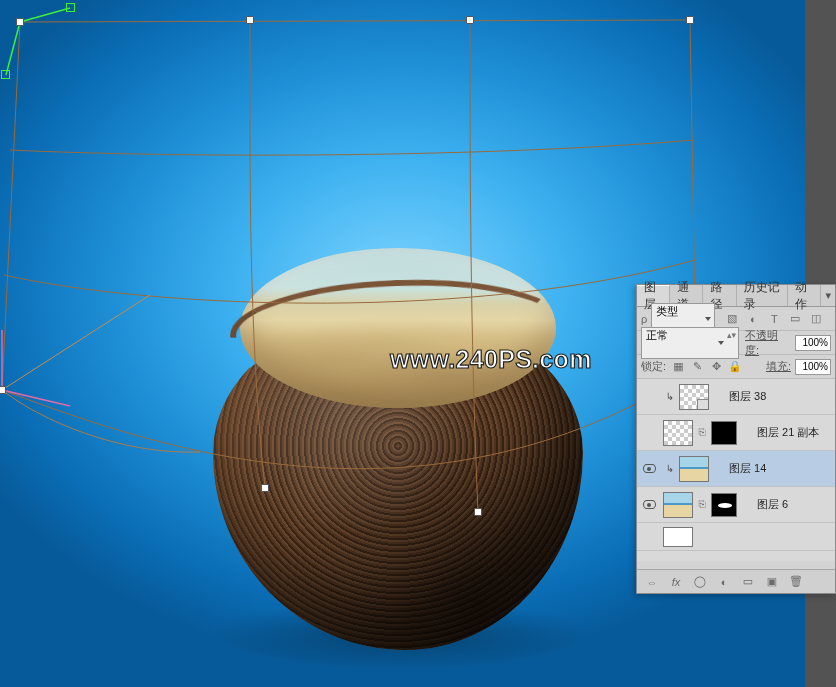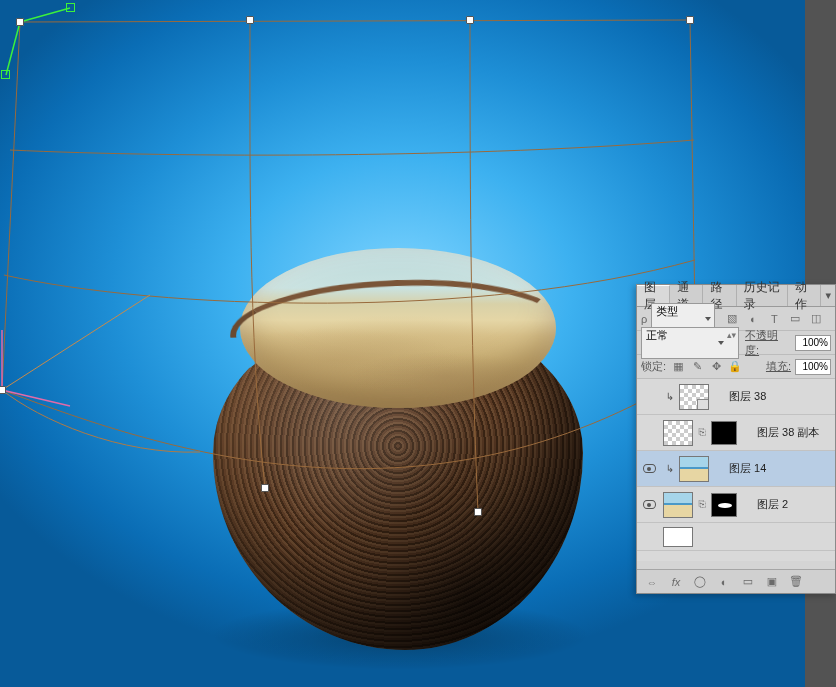--- a/index.html
+++ b/index.html
@@ -194,20 +194,21 @@
   <div class="warp-handle" style="left:686px; top:16px"></div>
   <div class="warp-handle" style="left:-2px; top:386px"></div>
   <div class="warp-handle" style="left:692px; top:366px"></div>
   <div class="warp-handle" style="left:246px; top:16px"></div>
   <div class="warp-handle" style="left:466px; top:16px"></div>
   <div class="warp-handle" style="left:261px; top:484px"></div>
   <div class="warp-handle" style="left:474px; top:508px"></div>
   <div class="warp-anchor" style="left:66px; top:3px"></div>
   <div class="warp-anchor" style="left:1px; top:70px"></div>
 
+  <div class="watermark">www.240PS.com</div>
 </div>
 
 <div id="right-strip"></div>
 
 <div id="layers-panel">
   <div class="panel-tabs">
     <div class="panel-tab active">
         <span>图层</span>
       </div>
     <div class="panel-tab">
@@ -273,40 +274,40 @@
       <span class="indent clip-arrow">↳</span>
       <div class="thumb checker tiny-fx"></div>
       <span class="layer-name">图层 38</span>
     </div>
 
     <div class="layer-item">
       <div class="vis-col"></div>
       <div class="thumb checker"></div>
       <span class="link-icon">⎘</span>
       <div class="thumb mask-black mask-thumb"></div>
-      <span class="layer-name">图层 38 副本</span>
+      <span class="layer-name">图层 21 副本</span>
     </div>
 
     <div class="layer-item selected">
       <div class="vis-col">
           <span class="eye-icon"></span>
         </div>
       <span class="indent clip-arrow">↳</span>
       <div class="thumb beach"></div>
       <span class="layer-name">图层 14</span>
     </div>
 
     <div class="layer-item">
       <div class="vis-col">
           <span class="eye-icon"></span>
         </div>
       <div class="thumb beach"></div>
       <span class="link-icon">⎘</span>
       <div class="thumb mask-black-dot mask-thumb"></div>
-      <span class="layer-name">图层 2</span>
+      <span class="layer-name">图层 6</span>
     </div>
 
     <div class="layer-item" style="height:28px">
       <div class="vis-col"></div>
       <div class="thumb mask-white" style="height:20px"></div>
     </div>
   </div>
 
   <div class="panel-bottom">
     <span>⇔</span>

